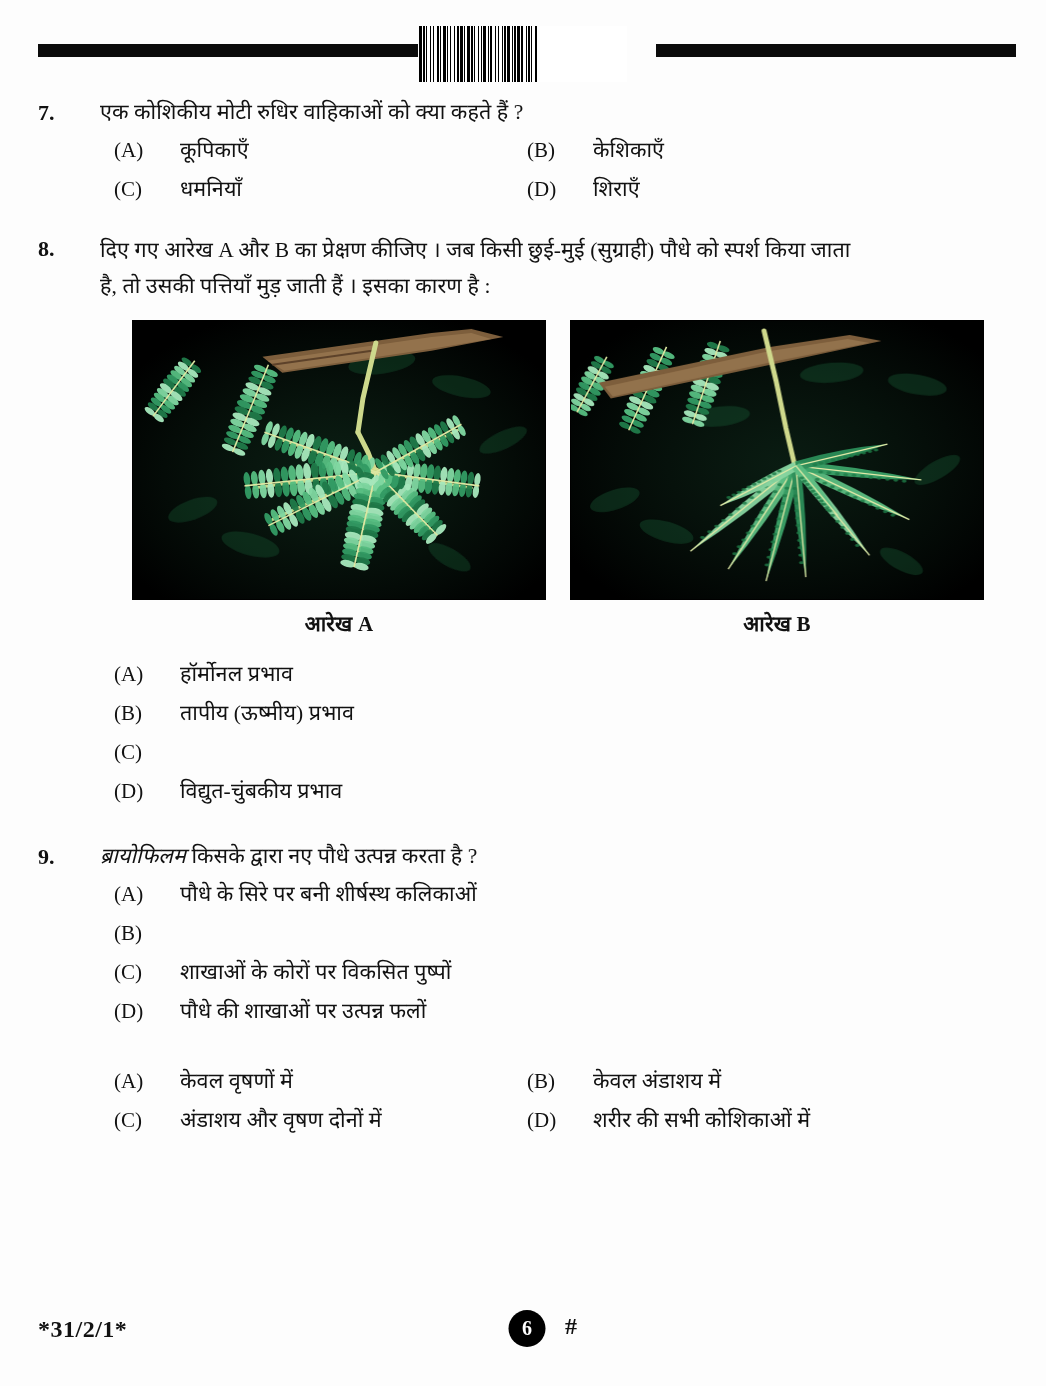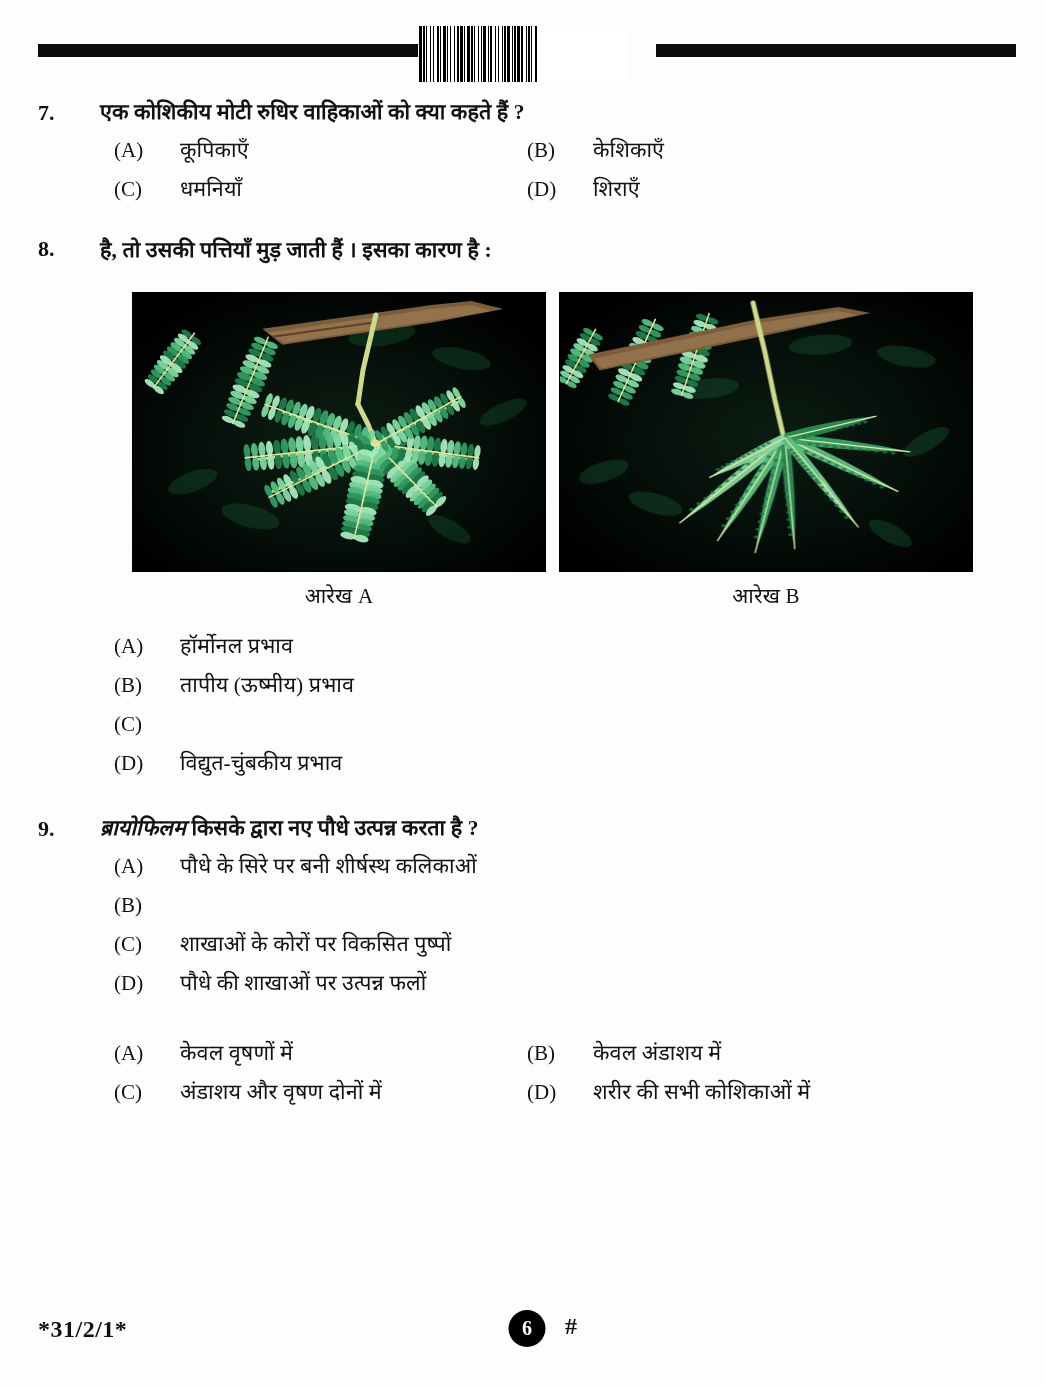--- a/index.html
+++ b/index.html
@@ -71,21 +71,20 @@
     font-weight: bold;
     font-size: 22px;
     line-height: 33px;
     letter-spacing: 0px;
   }
   .qtext {
     flex: 1 1 auto;
     font-size: 21.5px;
     line-height: 33px;
     letter-spacing: 0.1px;
-    font-weight: bold;
   }
   .qtext.two-line { line-height: 36px; }
 
   .italic-term { font-style: italic; margin-top: 12px; }
 
   
   .opts { margin-top: 5px; }
   .opt-line {
     display: flex;
     align-items: flex-start;
@@ -107,25 +106,26 @@
     font-family: "Liberation Serif", serif;
   }
   .opt-label {
     font-size: 21.5px;
     line-height: 33px;
     letter-spacing: 0.1px;
   }
 
   
   .figure-area {
-    margin-top: 24px;
+    margin-top: 16px;
     display: flex;
     justify-content: flex-start;
-    gap: 13px;
+    gap: 24px;
     padding-left: 94px;
+    font-weight: bold;
   }
   .fig {
     width: 414px;
   }
   .photo {
     width: 414px;
     height: 280px;
     position: relative;
     overflow: hidden;
     background: #030604;
@@ -293,20 +293,21 @@
         </div>
       </div>
     </div>
 
     <div class="sp-20"></div>
 
     <div class="qblock">
       <div class="qrow">
         <div class="qnum">8.</div>
         <div class="qtext two-line">
+          <div>दिए गए आरेख A और B का प्रेक्षण कीजिए । जब किसी छुई-मुई (सुग्राही) पौधे को स्पर्श किया जाता</div>
           <div>है, तो उसकी पत्तियाँ मुड़ जाती हैं । इसका कारण है :</div>
         </div>
       </div>
 
       <div class="figure-area">
 
         <div class="fig">
           <div class="photo">
             <svg viewBox="0 0 414 280" preserveAspectRatio="none" aria-hidden="true">
               <defs>

